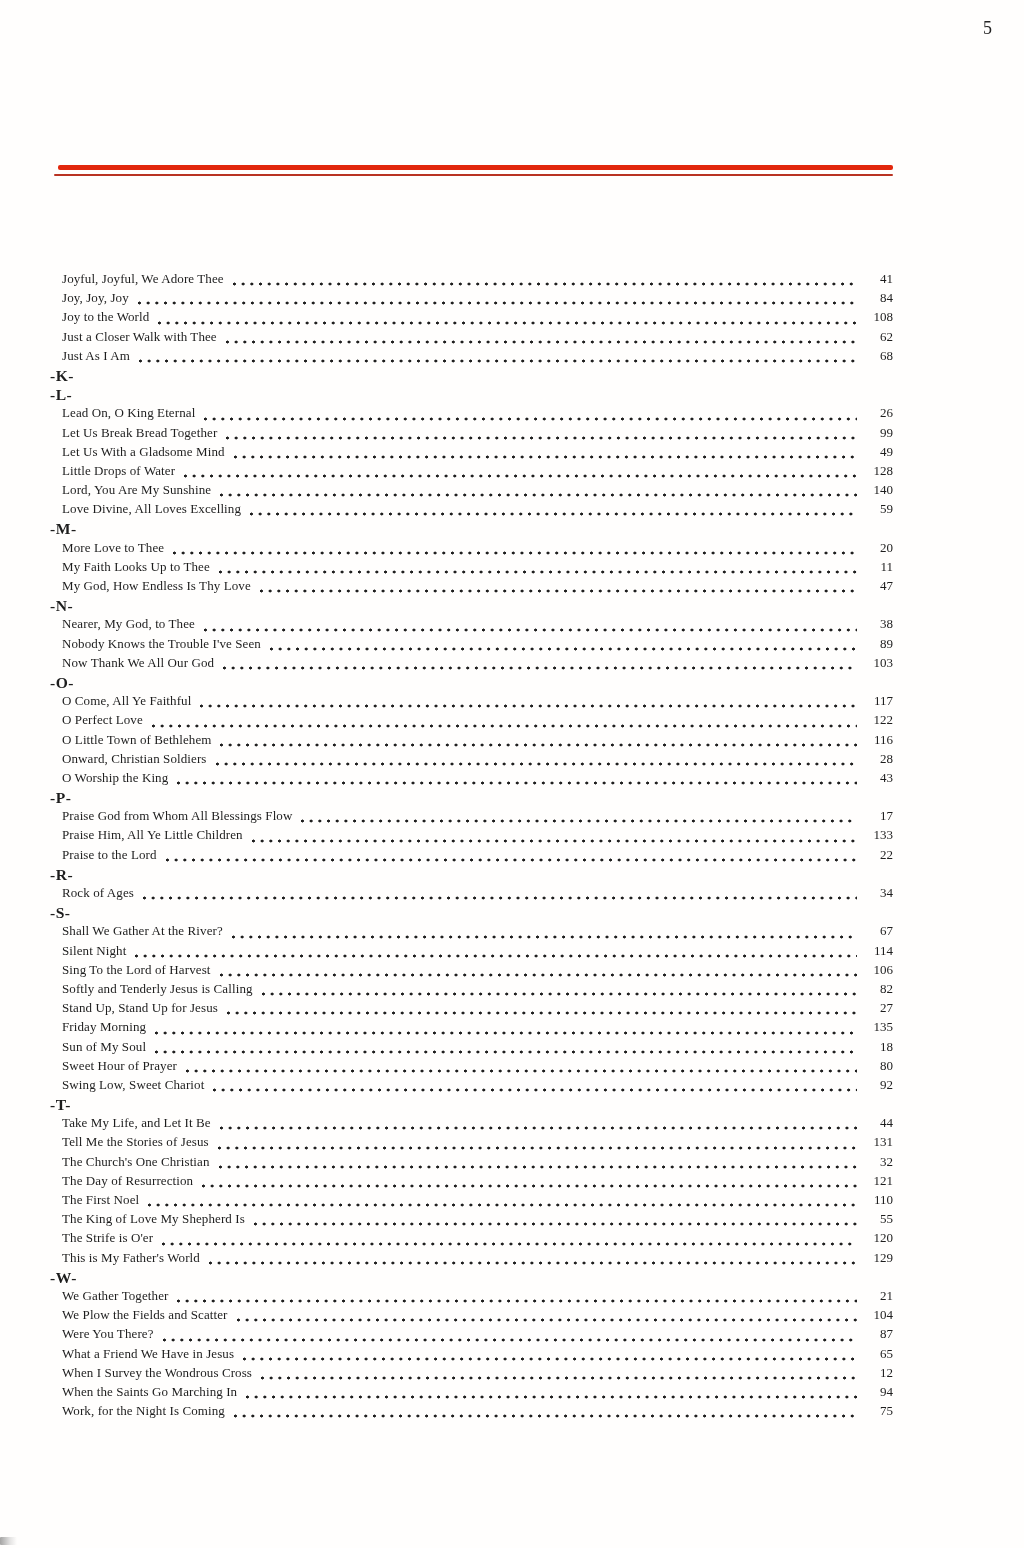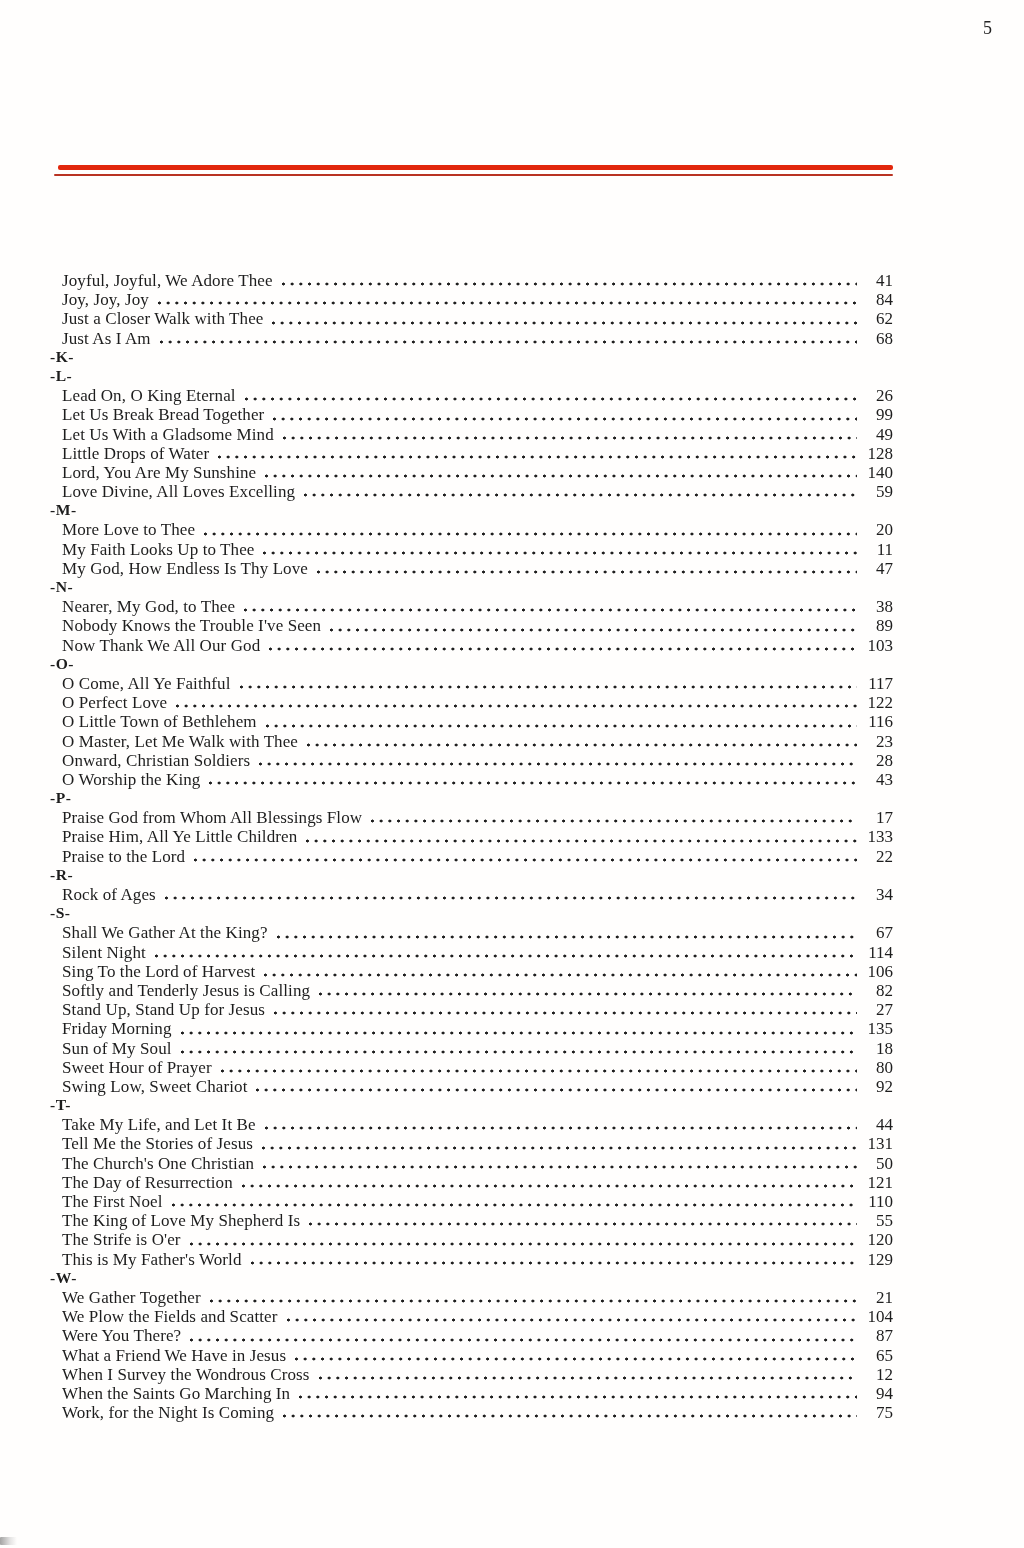--- a/index.html
+++ b/index.html
@@ -43,21 +43,21 @@
     position: absolute;
     left: 50px;
     top: 271px;
     width: 843px;
   }
   .row {
     display: flex;
     align-items: baseline;
     height: 19.2px;
     padding-left: 12px;
-    font-size: 17px;
+    font-size: 13px;
     white-space: nowrap;
   }
   .row .title {
     flex: 0 0 auto;
     letter-spacing: 0.1px;
   }
   .row .leader {
     flex: 1 1 auto;
     align-self: flex-end;
     height: 4px;
@@ -100,20 +100,25 @@
         <span class="title">Joyful, Joyful, We Adore Thee</span>
         <span class="leader"></span>
         <span class="pnum">41</span>
       </div>
       <div class="row">
         <span class="title">Joy, Joy, Joy</span>
         <span class="leader"></span>
         <span class="pnum">84</span>
       </div>
       <div class="row">
+        <span class="title">Joy to the World</span>
+        <span class="leader"></span>
+        <span class="pnum">108</span>
+      </div>
+      <div class="row">
         <span class="title">Just a Closer Walk with Thee</span>
         <span class="leader"></span>
         <span class="pnum">62</span>
       </div>
       <div class="row">
         <span class="title">Just As I Am</span>
         <span class="leader"></span>
         <span class="pnum">68</span>
       </div>
       <div class="section-row">-K-</div>
@@ -190,25 +195,20 @@
         <span class="title">O Perfect Love</span>
         <span class="leader"></span>
         <span class="pnum">122</span>
       </div>
       <div class="row">
         <span class="title">O Little Town of Bethlehem</span>
         <span class="leader"></span>
         <span class="pnum">116</span>
       </div>
       <div class="row">
-        <span class="title">O Master, Let Me Walk with Thee</span>
-        <span class="leader"></span>
-        <span class="pnum">23</span>
-      </div>
-      <div class="row">
         <span class="title">Onward, Christian Soldiers</span>
         <span class="leader"></span>
         <span class="pnum">28</span>
       </div>
       <div class="row">
         <span class="title">O Worship the King</span>
         <span class="leader"></span>
         <span class="pnum">43</span>
       </div>
       <div class="section-row">-P-</div>
@@ -228,21 +228,21 @@
         <span class="pnum">22</span>
       </div>
       <div class="section-row">-R-</div>
       <div class="row">
         <span class="title">Rock of Ages</span>
         <span class="leader"></span>
         <span class="pnum">34</span>
       </div>
       <div class="section-row">-S-</div>
       <div class="row">
-        <span class="title">Shall We Gather At the King?</span>
+        <span class="title">Shall We Gather At the River?</span>
         <span class="leader"></span>
         <span class="pnum">67</span>
       </div>
       <div class="row">
         <span class="title">Silent Night</span>
         <span class="leader"></span>
         <span class="pnum">114</span>
       </div>
       <div class="row">
         <span class="title">Sing To the Lord of Harvest</span>
@@ -286,21 +286,21 @@
         <span class="pnum">44</span>
       </div>
       <div class="row">
         <span class="title">Tell Me the Stories of Jesus</span>
         <span class="leader"></span>
         <span class="pnum">131</span>
       </div>
       <div class="row">
         <span class="title">The Church's One Christian</span>
         <span class="leader"></span>
-        <span class="pnum">50</span>
+        <span class="pnum">32</span>
       </div>
       <div class="row">
         <span class="title">The Day of Resurrection</span>
         <span class="leader"></span>
         <span class="pnum">121</span>
       </div>
       <div class="row">
         <span class="title">The First Noel</span>
         <span class="leader"></span>
         <span class="pnum">110</span>

